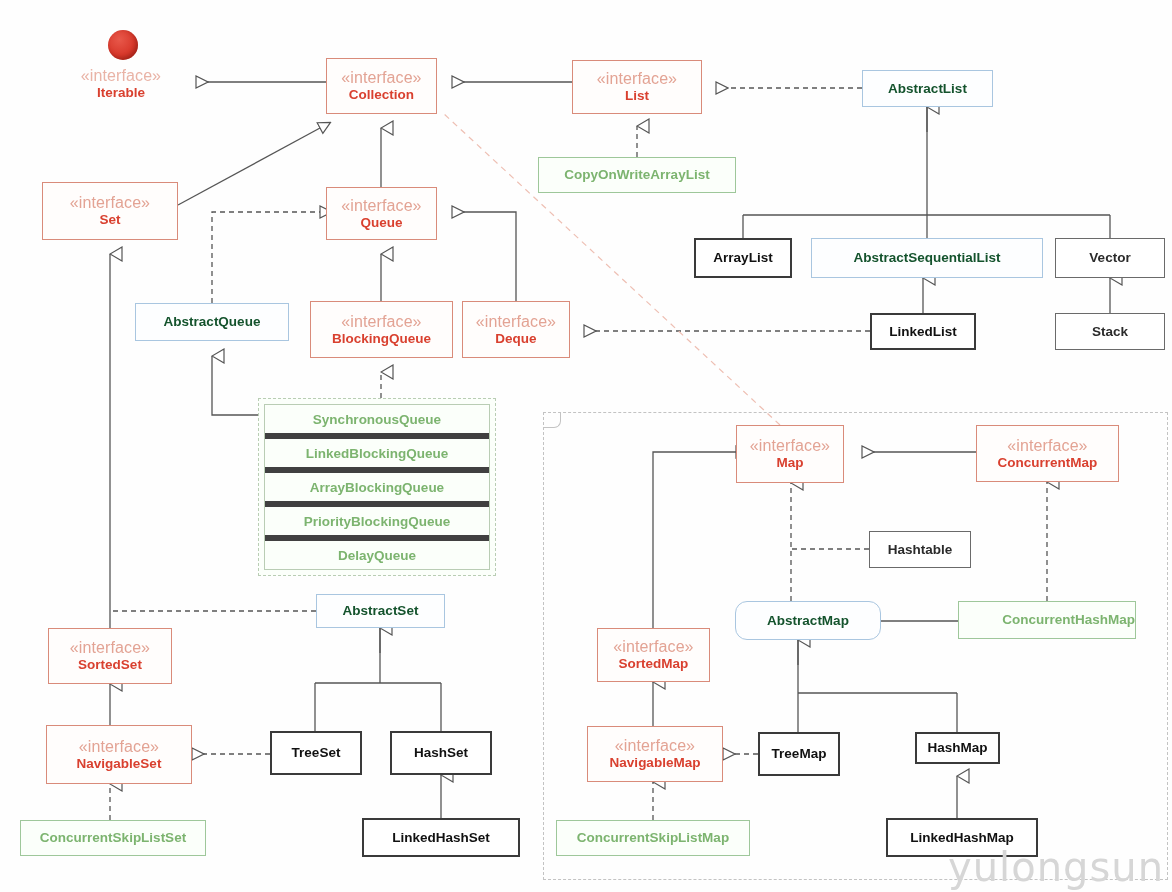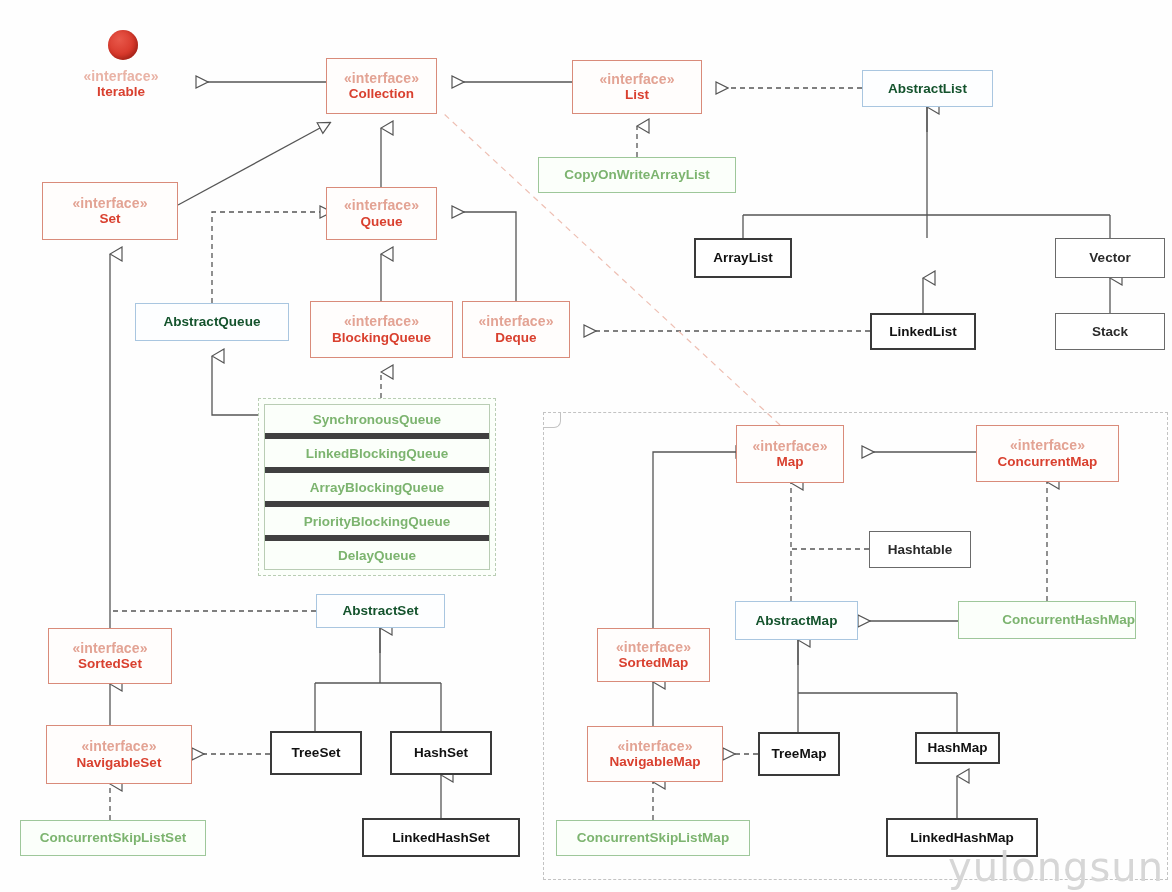--- a/index.html
+++ b/index.html
@@ -27,23 +27,23 @@
     display:flex;
     flex-direction:column;
     align-items:center;
     justify-content:center;
     text-align:center;
     line-height:1.12;
     background:#fff;
     z-index:3;
   }
   .stereo{
-    font-size:14px;
+    font-size:16px;
     letter-spacing:.1px;
-    font-weight:700;
+    font-weight:400;
     white-space:nowrap;
   }
   .nm{
     font-size:13.5px;
     font-weight:bold;
     white-space:nowrap;
   }
   
   .iface{
     border:1.4px solid #d98b7a;
@@ -291,20 +291,23 @@
 
   <div class="node iface" style="left:326px;top:187px;width:111px;height:53px;">
     <span class="stereo">«interface»</span>
     <span class="nm">Queue</span>
   </div>
 
   <div class="node cls" style="left:694px;top:238px;width:98px;height:40px;">
     <span class="nm">ArrayList</span>
   </div>
 
+  <div class="node abs" style="left:811px;top:238px;width:232px;height:40px;">
+    <span class="nm">AbstractSequentialList</span>
+  </div>
 
   <div class="node cls-thin" style="left:1055px;top:238px;width:110px;height:40px;">
     <span class="nm">Vector</span>
   </div>
 
   <div class="node abs" style="left:135px;top:303px;width:154px;height:38px;">
     <span class="nm">AbstractQueue</span>
   </div>
 
   <div class="node iface" style="left:310px;top:301px;width:143px;height:57px;">
@@ -346,21 +349,21 @@
   </div>
 
   <div class="node cls-thin" style="left:869px;top:531px;width:102px;height:37px;">
     <span class="nm">Hashtable</span>
   </div>
 
   <div class="node abs" style="left:316px;top:594px;width:129px;height:34px;">
     <span class="nm">AbstractSet</span>
   </div>
 
-  <div class="node abs" style="left:735px;top:601px;width:123px;height:39px;">
+  <div class="node abs" style="left:735px;top:601px;width:146px;height:39px;border-radius:12px;">
     <span class="nm">AbstractMap</span>
   </div>
 
   <div class="node conc" style="left:958px;top:601px;width:178px;height:38px;align-items:flex-end;">
     <span class="nm">ConcurrentHashMap</span>
   </div>
 
   <div class="node iface" style="left:48px;top:628px;width:124px;height:56px;">
     <span class="stereo">«interface»</span>
     <span class="nm">SortedSet</span>

